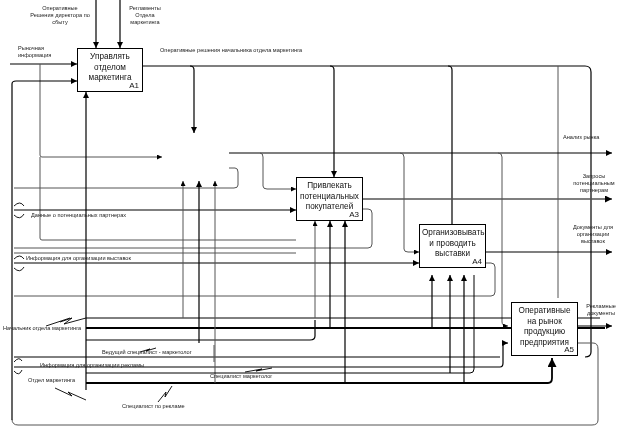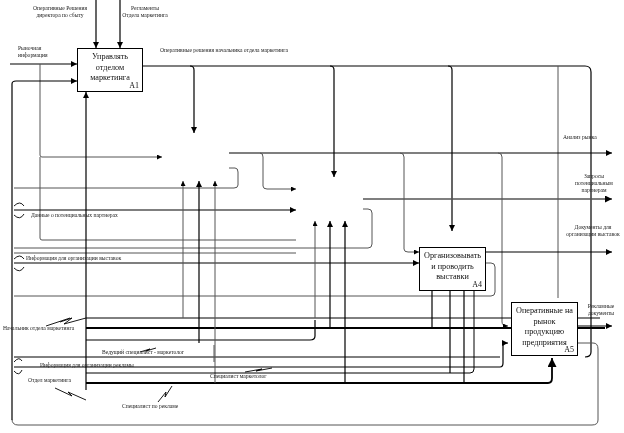--- a/index.html
+++ b/index.html
@@ -1,16 +1,16 @@
 <!DOCTYPE html>
 <html><head>
 <meta charset="utf-8">
 <style>
   html, body { margin: 0; padding: 0; background: #ffffff; }
-  #canvas { position: relative; width: 624px; height: 433px; overflow: hidden; background: #ffffff; font-family: Liberation Serif, serif; }
+  #canvas { position: relative; width: 624px; height: 433px; overflow: hidden; background: #ffffff; font-family: Liberation Sans, sans-serif; }
   svg { position: absolute; left: 0; top: 0; }
   .box { position: absolute; border: 1.3px solid #000; background: #fff; box-sizing: border-box; }
   .box-title { position: absolute; left: 2px; right: 2px; top: 3px; text-align: center; font-size: 8.2px; line-height: 10.5px; color: #111; }
   .box-id { position: absolute; right: 3px; bottom: 1px; font-size: 8px; color: #111; margin-left: 27px; }
   .lbl { position: absolute; font-size: 5.6px; line-height: 7px; color: #222; white-space: nowrap; }
   .lbl.c { text-align: center; }
 </style>
 </head>
 <body>
 
@@ -87,21 +87,25 @@
       <path d="M14,268 Q20,274 24,267" stroke="#000" stroke-width="0.9"></path>
       <path d="M14,362 Q19,356 22,361" stroke="#000" stroke-width="0.9"></path>
       <path d="M14,371 Q19,377 22,370" stroke="#000" stroke-width="0.9"></path>
     </g>
   </svg>
 
   <div class="box" style="left:77px;top:48px;width:66px;height:44px;">
     <div class="box-title">Управлять отделом маркетинга</div>
     <div class="box-id">A1</div>
   </div>
-  <div class="box" style="left:419px;top:247px;width:67px;height:44px;">
+  <div class="box" style="left:296px;top:177px;width:67px;height:44px;">
+    <div class="box-title">Привлекать потенциальных покупателей</div>
+    <div class="box-id">A3</div>
+  </div>
+  <div class="box" style="left:419px;top:224px;width:67px;height:44px;">
     <div class="box-title">Организовывать и проводить выставки</div>
     <div class="box-id">A4</div>
   </div>
   <div class="box" style="left:511px;top:302px;width:67px;height:54px;">
     <div class="box-title">Оперативные на рынок продукцию предприятия</div>
     <div class="box-id">A5</div>
   </div>
 
   <div class="lbl c" style="left:30px;top:5px;width:60px;white-space:normal;">Оперативные Решения директора по сбыту</div>
   <div class="lbl c" style="left:122px;top:5px;width:46px;white-space:normal;">Регламенты Отдела маркетинга</div>

